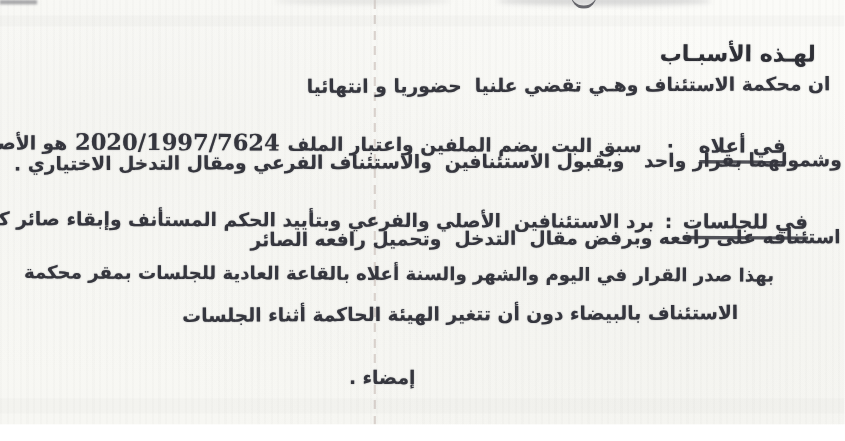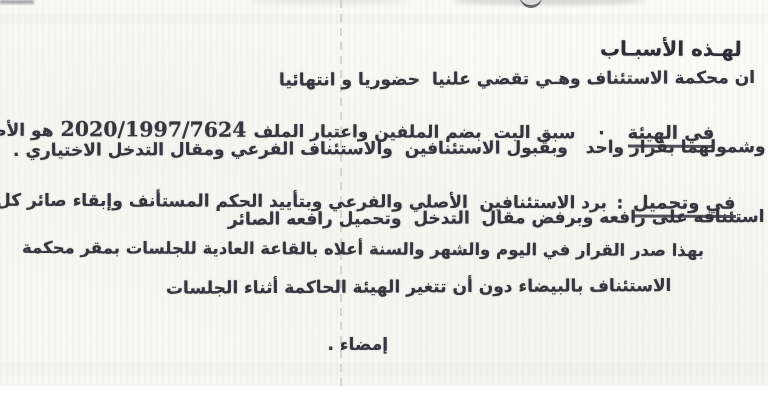--- a/index.html
+++ b/index.html
@@ -84,30 +84,30 @@
   <div class="smudge-wide"></div>
   <div class="smudge-arc"></div>
   <div class="band-a"></div>
   <div class="band-b"></div>
 
   <div class="line heading tilt-b" style="top:37px;right:26px;">لهـذه الأسبـاب</div>
 
   <div class="line tilt-a" style="top:67px;right:13px;">ان محكمة الاستئناف وهـي تقضي علنيا  حضوريا و انتهائيا</div>
 
   <div class="line tilt-b" style="top:100px;right:30px;">
-    <span class="label">في الهيئة</span><span class="sep sep-form">·</span><span>سبق البت  بضم الملفين واعتبار الملف</span><span class="num">2020/1997/7624</span><span>هو الأصل</span>
+    <span class="label">في أعلاه</span><span class="sep sep-form">·</span><span>سبق البت  بضم الملفين واعتبار الملف</span><span class="num">2020/1997/7624</span><span>هو الأصل</span>
   </div>
 
   <div class="line tilt-a" style="top:136px;right:3px;">وشمولهما بقرار واحد   وبقبول الاستئنافين  والاستئناف الفرعي ومقال التدخل الاختياري .</div>
 
   <div class="line tilt-b" style="top:172px;right:9px;">
-    <span class="label">في وتحميل</span><span class="sep sep-subject">:</span><span>برد الاستئنافين  الأصلي والفرعي وبتأييد الحكم المستأنف وإبقاء صائر كل</span>
+    <span class="label">في للجلسات</span><span class="sep sep-subject">:</span><span>برد الاستئنافين  الأصلي والفرعي وبتأييد الحكم المستأنف وإبقاء صائر كل</span>
   </div>
 
   <div class="line tilt-a" style="top:206px;right:3px;">استئنافه على رافعه وبرفض مقال  التدخل  وتحميل رافعه الصائر</div>
 
   <div class="line tilt-b" style="top:241px;right:64px;font-size:16.5px;">بهذا صدر القرار في اليوم والشهر والسنة أعلاه بالقاعة العادية للجلسات بمقر محكمة</div>
 
   <div class="line tilt-a" style="top:275px;right:97px;">الاستئناف بالبيضاء دون أن تتغير الهيئة الحاكمة أثناء الجلسات</div>
 
-  <div class="line" style="top:334px;right:380px;">إمضاء .</div>
+  <div class="line" style="top:334px;right:390px;">إمضاء .</div>
 
 </div>
 
 </body></html>

